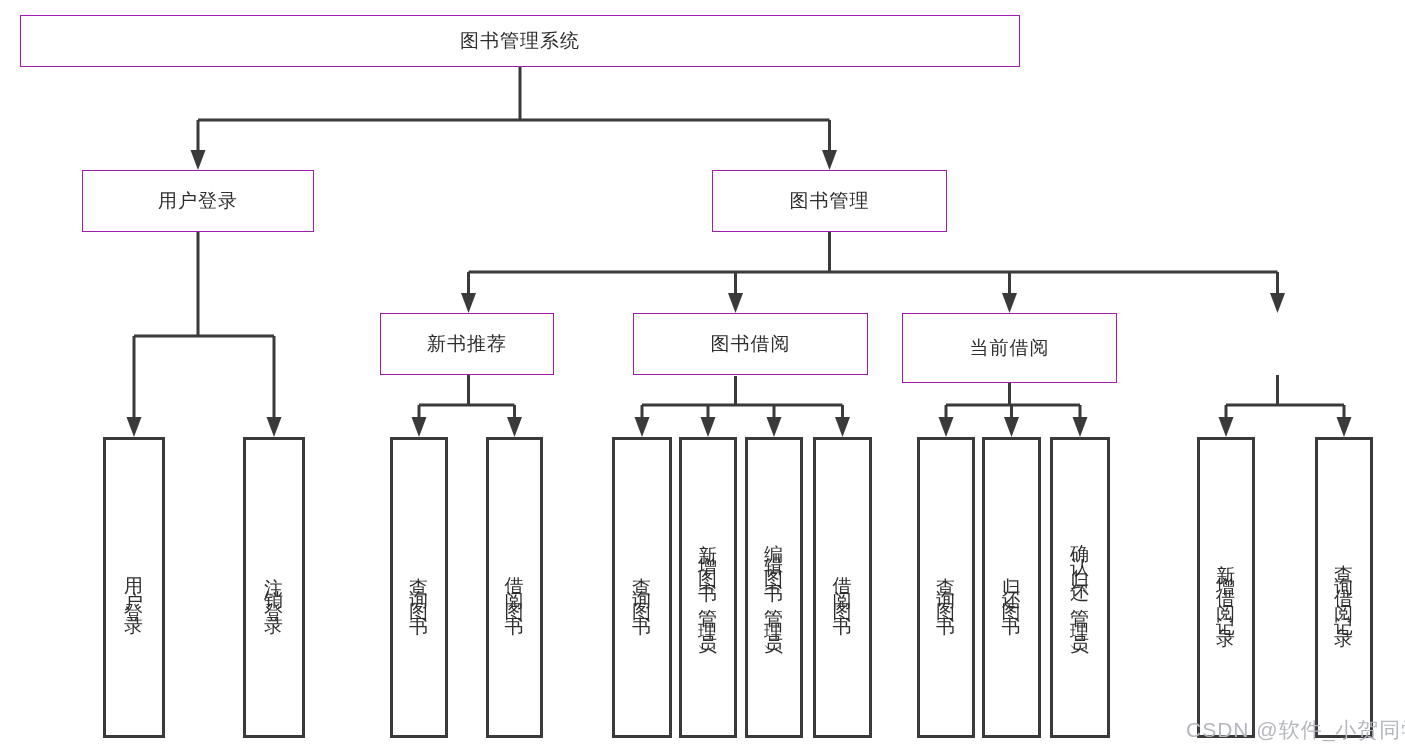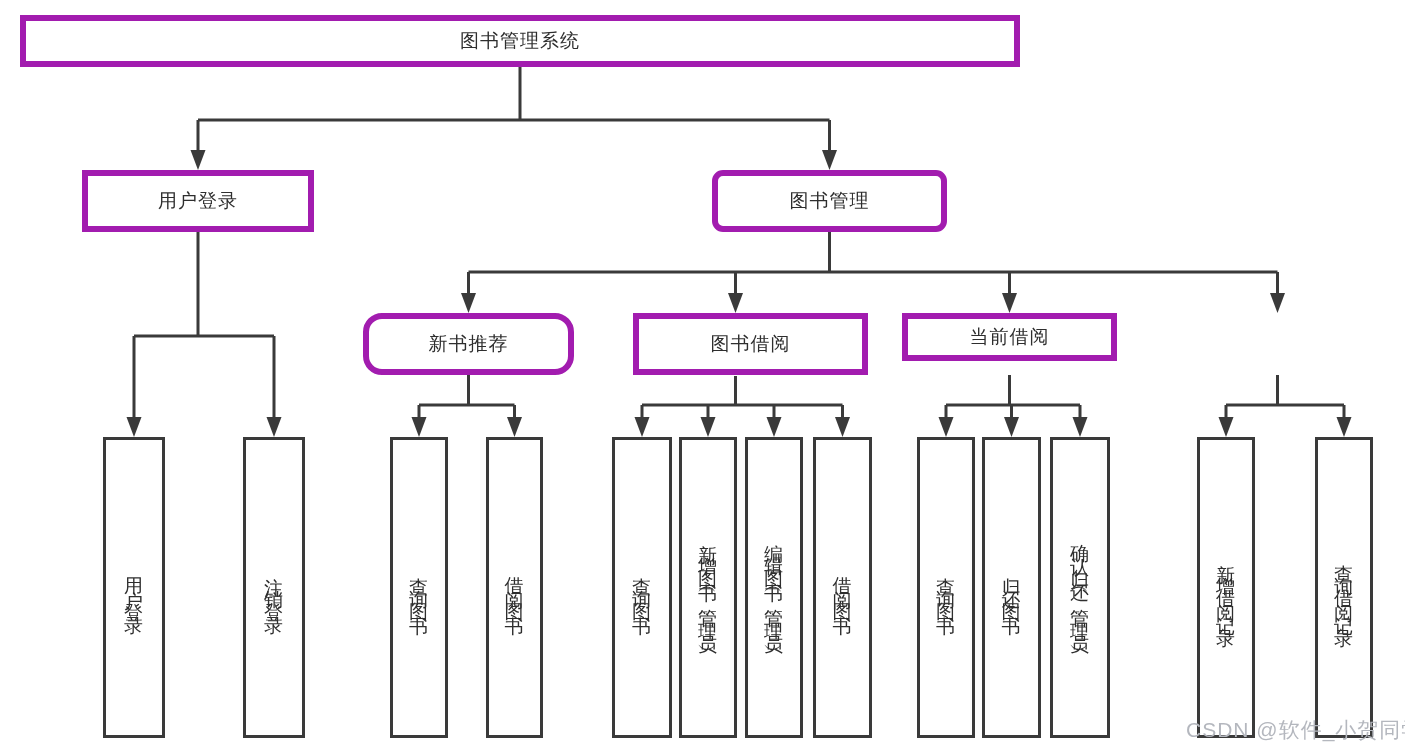--- a/index.html
+++ b/index.html
@@ -24,21 +24,21 @@
     fill: none;
   }
   .wires polygon {
     fill: #3a3a3a;
     stroke: none;
   }
   .hbox {
     position: absolute;
     box-sizing: border-box;
     background: #ffffff;
-    border: 6px solid #a21caf;
+    border: 1px solid #a21caf;
     display: flex;
     align-items: center;
     justify-content: center;
     font-size: 19px;
     letter-spacing: 1px;
     z-index: 2;
   }
   .vbox {
     position: absolute;
     top: 437px;
@@ -118,31 +118,31 @@
     </g>
   </svg>
 
   <div class="hbox" style="left:20px; top:15px; width:1000px; height:52px;">
     <span>图书管理系统</span>
   </div>
 
   <div class="hbox" style="left:82px; top:170px; width:232px; height:62px;">
     <span>用户登录</span>
   </div>
-  <div class="hbox" style="left:712px; top:170px; width:235px; height:62px;border-radius:11px;">
+  <div class="hbox" style="left:712px; top:170px; width:235px; height:62px;">
     <span>图书管理</span>
   </div>
 
-  <div class="hbox" style="left:363px; top:313px; width:211px; height:62px;border-radius:19px;">
+  <div class="hbox" style="left:380px; top:313px; width:174px; height:62px;">
     <span>新书推荐</span>
   </div>
   <div class="hbox" style="left:633px; top:313px; width:235px; height:62px;">
     <span>图书借阅</span>
   </div>
-  <div class="hbox" style="left:902px; top:313px; width:215px; height:48px;">
+  <div class="hbox" style="left:902px; top:313px; width:215px; height:70px;">
     <span>当前借阅</span>
   </div>
 
   <div class="vbox" style="left:103px; width:62px;">
     <span class="vlabel">用户登录</span>
   </div>
   <div class="vbox" style="left:243px; width:62px;">
     <span class="vlabel">注销登录</span>
   </div>
   <div class="vbox" style="left:390px; width:58px;">

